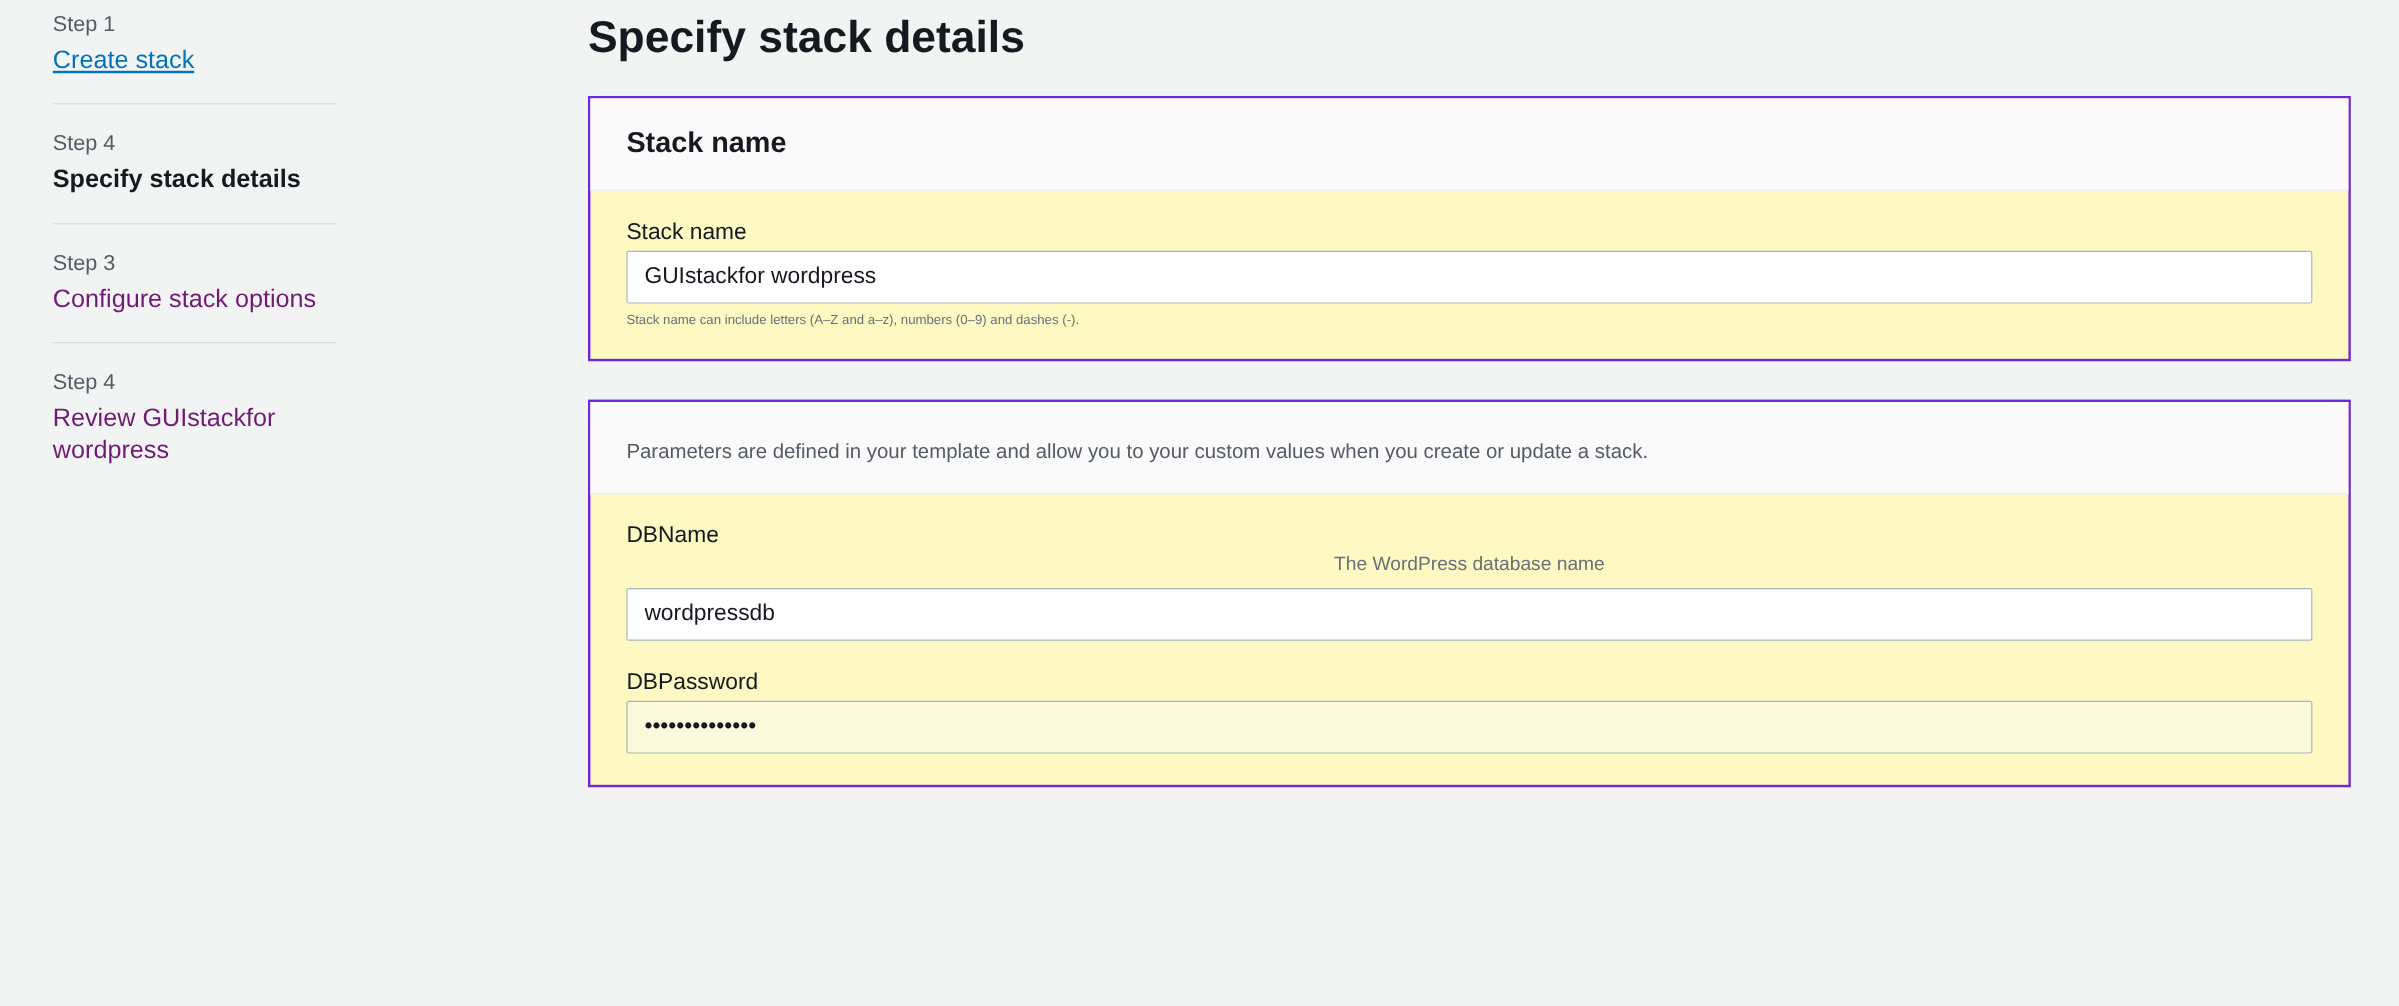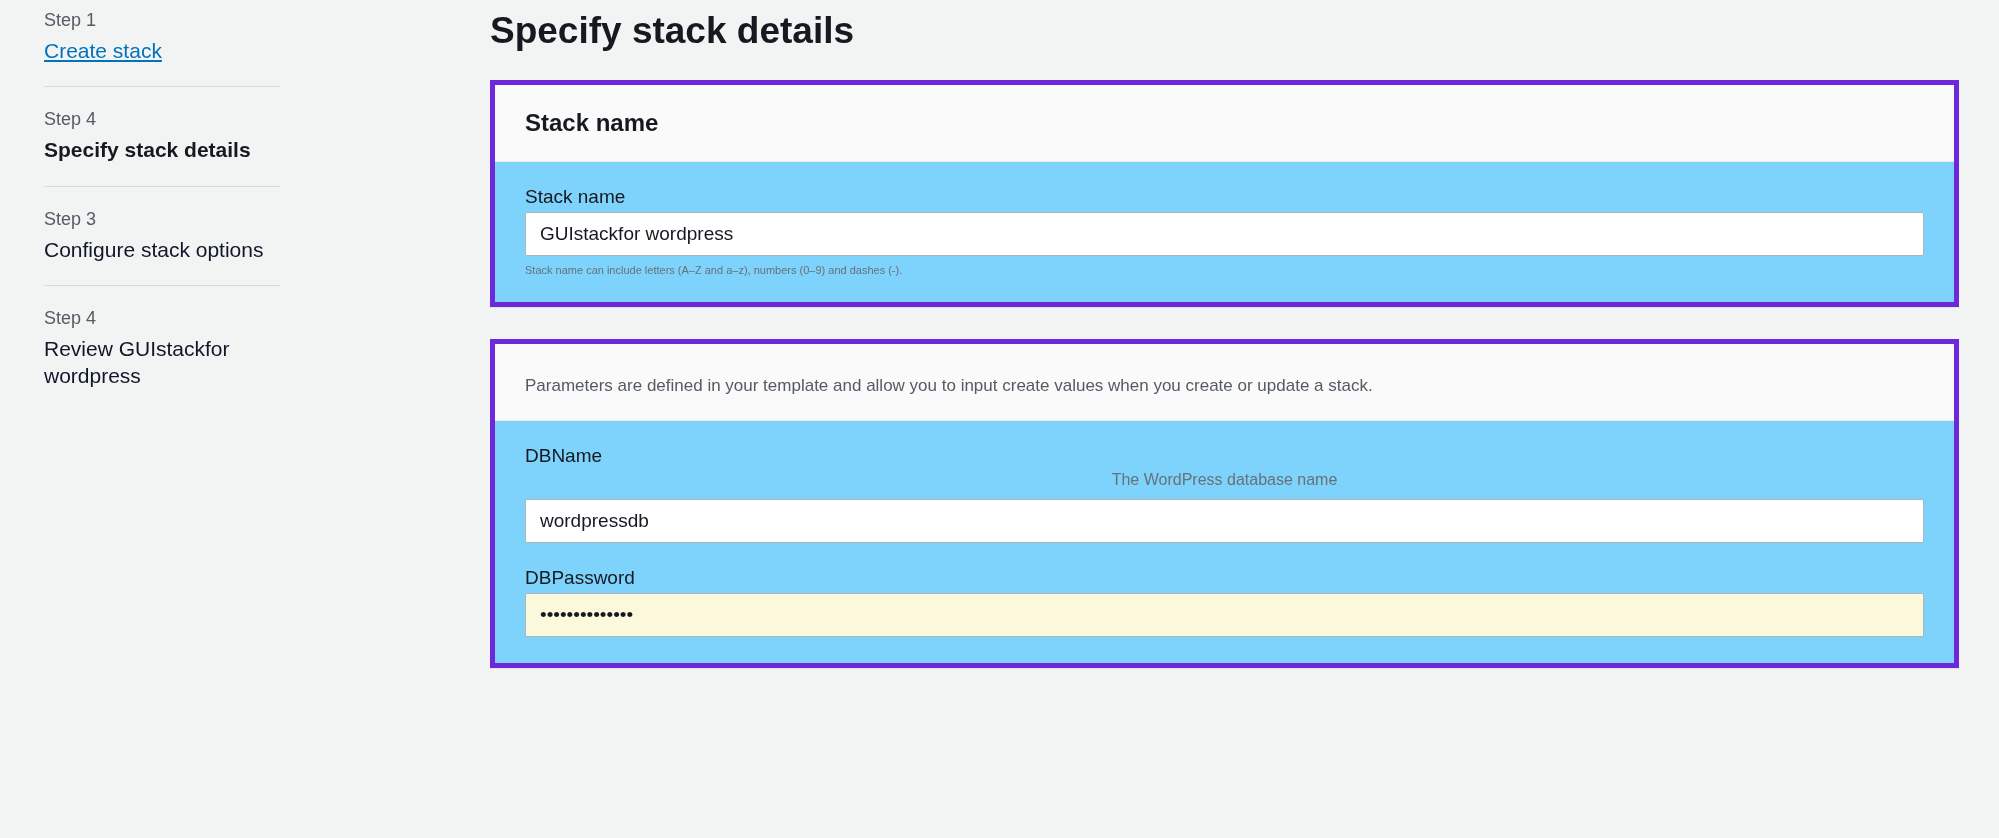--- a/index.html
+++ b/index.html
@@ -27,21 +27,21 @@
     margin-right: 90px;
   }
   .step-item:last-child { border-bottom: none; }
   .step-num {
     color: #545b64;
     font-size: 18px;
     margin-bottom: 6px;
   }
   .step-title {
     font-size: 21px;
-    color: #0f172a;
+    color: #701a75;
     line-height: 1.3;
   }
   .step-title.link {
     color: #0073bb;
     text-decoration: underline;
     cursor: pointer;
   }
   .step-title.active {
     color: #16191f;
     font-weight: 700;
@@ -52,22 +52,22 @@
     flex: 1;
     padding: 0 40px 0 120px;
   }
   .page-title {
     font-size: 37px;
     font-weight: 700;
     margin: 10px 0 28px 0;
     color: #16191f;
   }
   .panel {
-    background: #7dd3fc;
-    border: 5px solid #6d28d9;
+    background: #fef9c3;
+    border: 2px solid #6d28d9;
     box-shadow: 0 1px 1px rgba(0,0,0,0.05);
     margin-bottom: 32px;
   }
   .panel-header {
     background: #fafafa;
     padding: 24px 30px;
     border-bottom: 1px solid #eaeded;
   }
   .panel-header h2 {
     font-size: 24px;
@@ -151,21 +151,21 @@
         <div class="field">
           <div class="field-label">Stack name</div>
           <input type="text" class="text-input" style="margin-top: 0;" value="GUIstackfor wordpress">
           <div class="field-hint">Stack name can include letters (A–Z and a–z), numbers (0–9) and dashes (-).</div>
         </div>
       </div>
     </section>
 
     <section class="panel">
       <div class="panel-header">
-        <div class="subtext">Parameters are defined in your template and allow you to input create values when you create or update a stack.</div>
+        <div class="subtext">Parameters are defined in your template and allow you to your custom values when you create or update a stack.</div>
       </div>
       <div class="panel-body">
 
         <div class="field">
           <div class="field-label">DBName</div>
           <div class="field-desc">The WordPress database name</div>
           <input type="text" class="text-input" value="wordpressdb" style="">
         </div>
 
         <div class="field">

